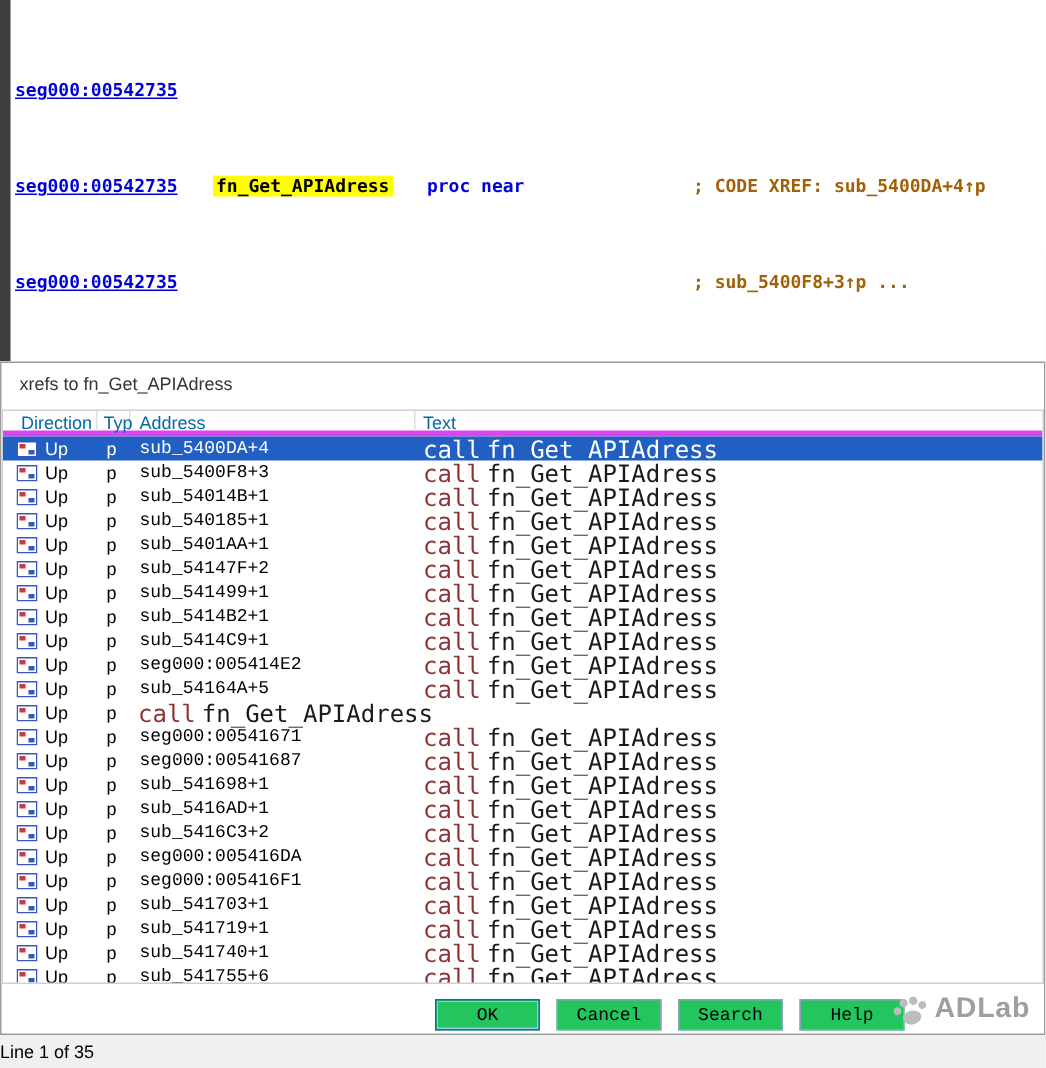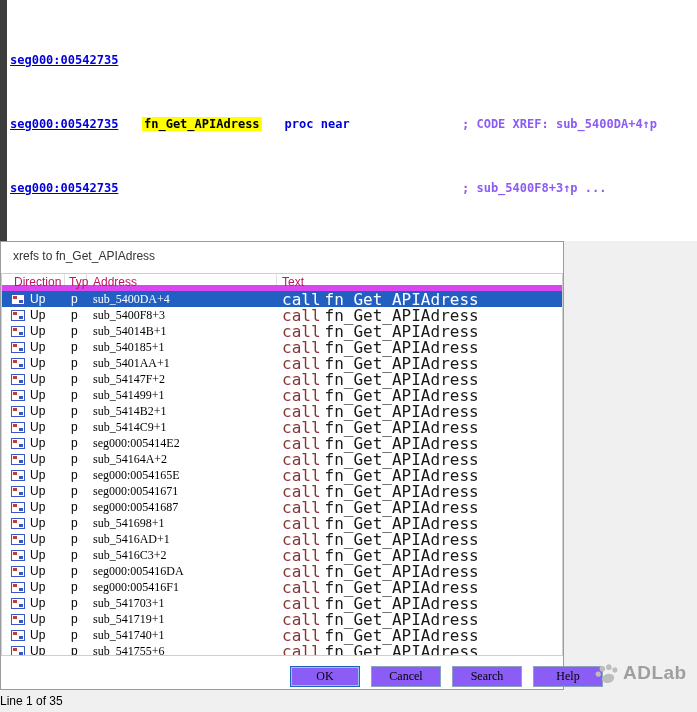--- a/index.html
+++ b/index.html
@@ -22,62 +22,62 @@
     position:absolute; top:-12px; left:0; right:0;
     font-family:"DejaVu Sans Mono", monospace; font-size:12px; font-weight:bold;
     line-height:16px; white-space:pre;
   }
   .aline { position:relative; height:16px; }
   .a-addr { position:absolute; left:10px; color:#0000d8;text-decoration:underline; }
   .a-name { position:absolute; left:142px; }
   .lbl { background:#ffff00; color:#000000; padding:0 2px; }
   .decl { color:#0000d8; margin-left:7px;padding-left:16px; }
   .a-opsgrp { position:absolute; left:342px; }
-  .a-cmt { position:absolute; left:462px; color:#8b5cf6; }
+  .a-cmt { position:absolute; left:462px; color:#a16207; }
 
   
   .dialog {
-    position:absolute; top:241px; left:0; width:564px; height:449px;
+    position:absolute; top:241px; left:0; width:697px; height:449px;
     background:#ffffff; border:1px solid #9b9b9b;
   }
   .dlg-title {
     height:30px; line-height:28px; padding-left:12px;
     font-size:12px; color:#333333;
   }
   .list {
     position:absolute; top:31px; left:0; right:0; height:383px;
     overflow:hidden; border:1px solid #cfcfcf; background:#ffffff;
   }
-  .hdr { display:flex; height:17px; line-height:16px; font-size:12px; color:#be185d; border-bottom:6px solid #d946ef; }
+  .hdr { display:flex; height:17px; line-height:16px; font-size:12px; color:#0369a1; border-bottom:4px solid #d946ef; }
   .hc { border-right:1px solid #e0e0e0; }
   .hc-dir  { width:63px;  padding-left:12px; }
   .hc-typ  { width:22px;  padding-left:4px; }
   .hc-addr { width:190px; padding-left:6px; }
   .hc-text { flex:1; padding-left:5px; border-right:none; }
 
   .xrow { display:flex; height:16px; align-items:center; font-size:12px; color:#000; }
   .c-dir { width:63px; padding-left:9px; display:flex; align-items:center; }
   .xicon { flex:0 0 auto; }
   .dirtxt { margin-left:5px; }
   .c-typ { width:22px; padding-left:6px; }
-  .c-addr { width:190px; padding-left:6px; font-family:Liberation Serif, serif; font-size:12px; }
+  .c-addr { width:190px; padding-left:6px; font-family:Liberation Mono, monospace; font-size:12px; }
   .c-text { flex:1; padding-left:5px; font-family:"DejaVu Sans Mono", monospace; font-size:16px; display:flex; }
   .t-call { color:#8c3434; }
   .t-target { color:#1a1a1a; margin-left:4px; }
   .xrow[data-selected="true"] { background:#2160c2; color:#ffffff; }
   .xrow[data-selected="true"] .t-call,
   .xrow[data-selected="true"] .t-target,
   .xrow[data-selected="true"] .c-addr,
   .xrow[data-selected="true"] .c-typ,
   .xrow[data-selected="true"] .dirtxt { color:#ffffff; }
 
   .btns { position:absolute; left:289px; top:424px; display:flex; gap:11px; }
   .btns button {
-    width:70px; height:21px; font-size:12px; font-family:Liberation Serif, serif;
-    background:#8b5cf6; border:1px solid #8ba4bc; color:#000; padding:0;
+    width:70px; height:21px; font-size:12px; font-family:Liberation Mono, monospace;
+    background:#22c55e; border:1px solid #8ba4bc; color:#000; padding:0;
   }
   .btns button.default { border:1px solid #1a66b8; box-shadow:inset 0 0 0 1px #9cc3e8; }
 
   
   .statusbar {
     position:absolute; top:690px; left:0; width:697px; height:22px;
     background:#f0f0f0; font-size:12px; color:#000; line-height:22px; padding-left:0;
   }
 
   
@@ -317,38 +317,37 @@
         <div class="xrow">
           <span class="c-dir">
             <svg class="xicon" width="14" height="11" viewBox="0 0 14 11">
               <rect x="0.5" y="0.5" width="13" height="10" fill="#ffffff" stroke="#3a55c0"></rect>
               <rect x="2" y="2" width="4" height="3" fill="#c23a3a"></rect>
               <rect x="8" y="6" width="4" height="3" fill="#3a55c0"></rect>
             </svg>
             <span class="dirtxt">Up</span>
           </span>
           <span class="c-typ">p</span>
-          <span class="c-addr">sub_54164A+2</span>
-          <span class="c-text">
-            <span class="t-call">call</span>
-            <span class="t-target">fn_Get_APIAdress</span>
-          </span>
-        </div>
-
-        <div class="xrow">
-          <span class="c-dir">
-            <svg class="xicon" width="14" height="11" viewBox="0 0 14 11">
-              <rect x="0.5" y="0.5" width="13" height="10" fill="#ffffff" stroke="#3a55c0"></rect>
-              <rect x="2" y="2" width="4" height="3" fill="#c23a3a"></rect>
-              <rect x="8" y="6" width="4" height="3" fill="#3a55c0"></rect>
-            </svg>
-            <span class="dirtxt">Up</span>
-          </span>
-          <span class="c-typ">p</span>
-          <span class="c-addr">seg000:0054165E</span>
+          <span class="c-addr">sub_54164A+5</span>
+          <span class="c-text">
+            <span class="t-call">call</span>
+            <span class="t-target">fn_Get_APIAdress</span>
+          </span>
+        </div>
+
+        <div class="xrow">
+          <span class="c-dir">
+            <svg class="xicon" width="14" height="11" viewBox="0 0 14 11">
+              <rect x="0.5" y="0.5" width="13" height="10" fill="#ffffff" stroke="#3a55c0"></rect>
+              <rect x="2" y="2" width="4" height="3" fill="#c23a3a"></rect>
+              <rect x="8" y="6" width="4" height="3" fill="#3a55c0"></rect>
+            </svg>
+            <span class="dirtxt">Up</span>
+          </span>
+          <span class="c-typ">p</span>
           <span class="c-text">
             <span class="t-call">call</span>
             <span class="t-target">fn_Get_APIAdress</span>
           </span>
         </div>
 
         <div class="xrow">
           <span class="c-dir">
             <svg class="xicon" width="14" height="11" viewBox="0 0 14 11">
               <rect x="0.5" y="0.5" width="13" height="10" fill="#ffffff" stroke="#3a55c0"></rect>

